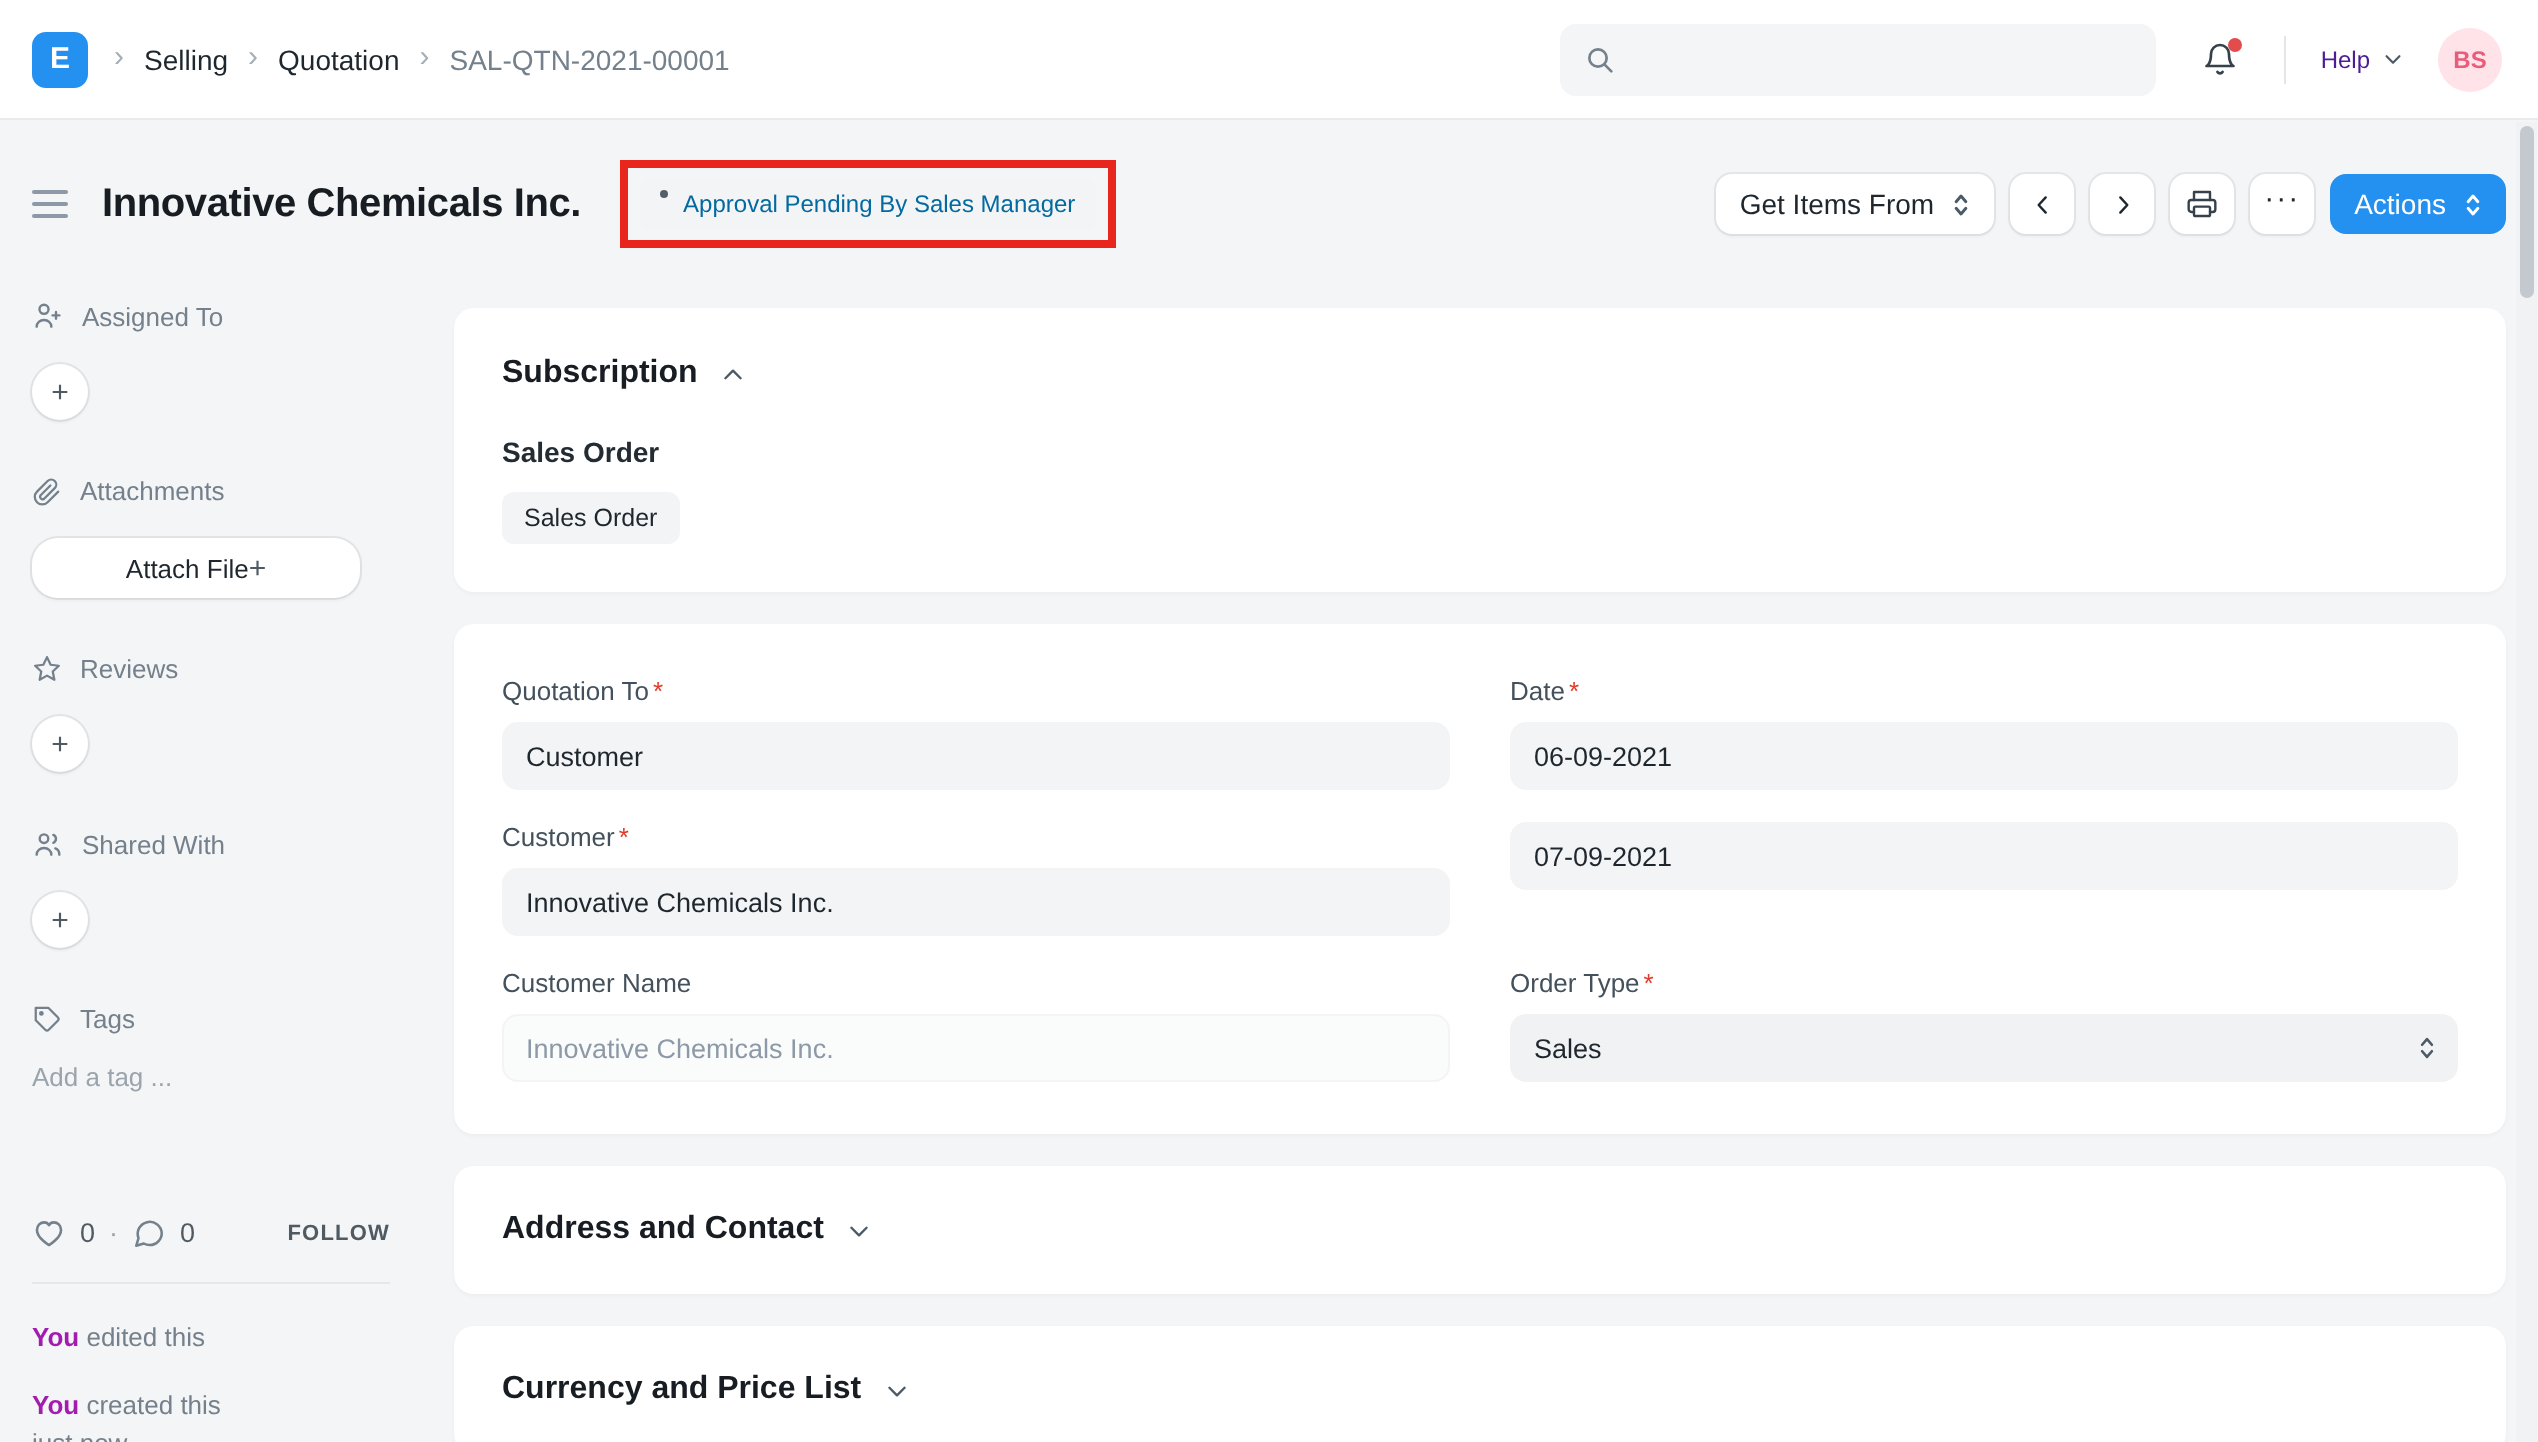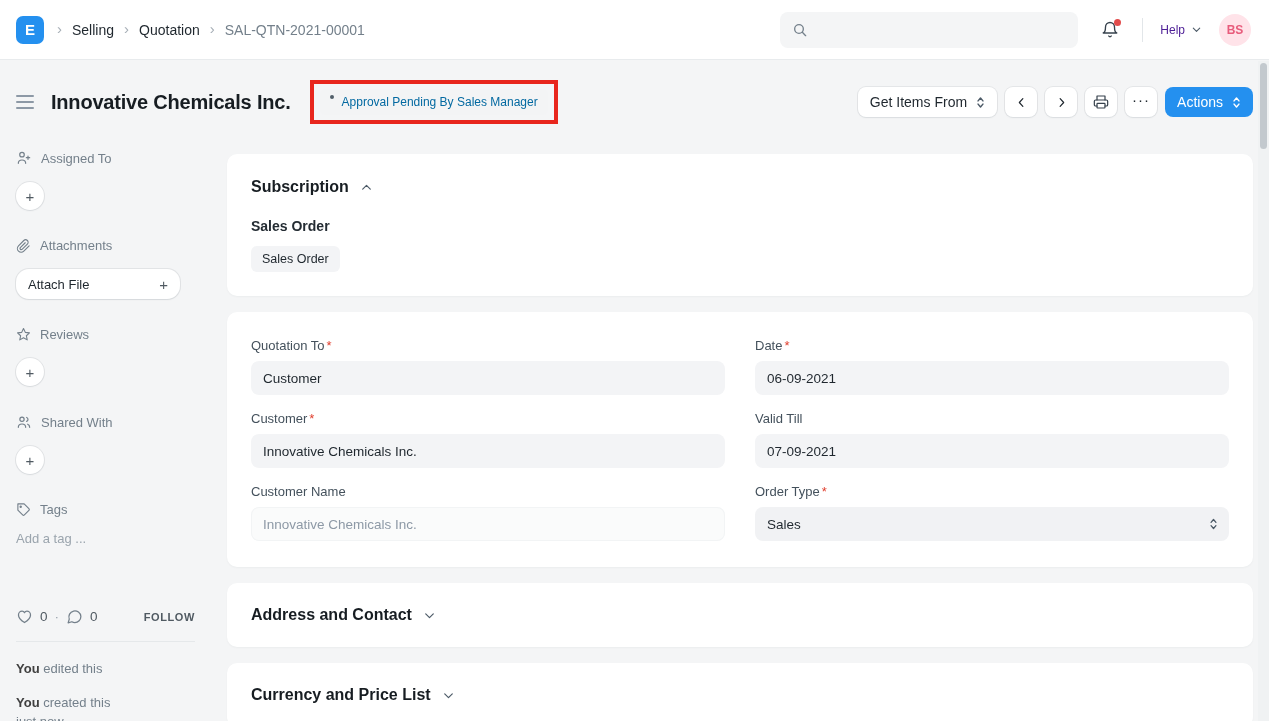--- a/index.html
+++ b/index.html
@@ -84,32 +84,32 @@
   .side-section { margin-bottom:28px; }
   .plus-circle {
     width:28px; height:28px; border-radius:50%; background:#fff;
     box-shadow:0 0 0 1px rgba(25,39,52,0.08), 0 1px 2px rgba(25,39,52,0.06);
     display:flex; align-items:center; justify-content:center;
     font-size:15px; color:#505a62; cursor:pointer;
   }
   .attach-btn {
     width:164px; height:30px; border-radius:13px; background:#fff; border:none;
     box-shadow:0 0 0 1px rgba(25,39,52,0.08), 0 1px 2px rgba(25,39,52,0.06);
-    display:flex; align-items:center; justify-content:space-between;
+    display:flex; align-items:center; justify-content:center;
     padding:0 12px; font-size:13px; color:#1f272e; font-family:inherit; cursor:pointer;
   }
   .attach-plus { font-size:15px; color:#505a62; }
   .add-tag { color:#9aa4ad; cursor:pointer; margin-top:-2px; }
   .likes-row { display:flex; align-items:center; gap:7px; margin-top:62px; color:#505a62; font-size:13.5px; }
   .like-ico, .comment-ico { cursor:pointer; display:flex; }
   .middot { color:#9aa4ad; }
   .follow { margin-left:auto; font-size:11px; font-weight:700; letter-spacing:0.6px; color:#505a62; cursor:pointer; }
   .side-hr { border:none; border-top:1px solid #e5e8ea; margin:16px 0 18px 0; }
   .activity-entry { color:#74808b; font-size:13px; line-height:1.45; margin-bottom:15px; }
-  .activity-entry b { color:#404040; font-weight:700; }
+  .activity-entry b { color:#a21caf; font-weight:700; }
 
   
   .main { flex:1; padding:16px 16px 0 16px; min-width:0; }
   .card {
     background:#fff; border-radius:10px; margin-bottom:16px;
     box-shadow:0 1px 2px rgba(25,39,52,0.04);
   }
   .card-pad { padding:24px; }
   .section-head { display:flex; align-items:center; gap:11px; cursor:pointer; }
   .section-title { font-size:16px; font-weight:700; color:#171d22; }
@@ -391,23 +391,20 @@
         </div>
 
         <div>
           <div class="field-label">
             <span>Customer</span><span class="req">*</span>
           </div>
           <input class="control" type="text" value="Innovative Chemicals Inc." style="">
         </div>
 
         <div>
-          <div class="field-label">
-            <span>Valid Till</span><span class="req"></span>
-          </div>
           <input class="control" type="text" value="07-09-2021" style="">
         </div>
 
         <div>
           <div class="field-label">
             <span>Customer Name</span><span class="req"></span>
           </div>
           <input class="control readonly" type="text" readonly="" value="Innovative Chemicals Inc." style="">
         </div>
 

